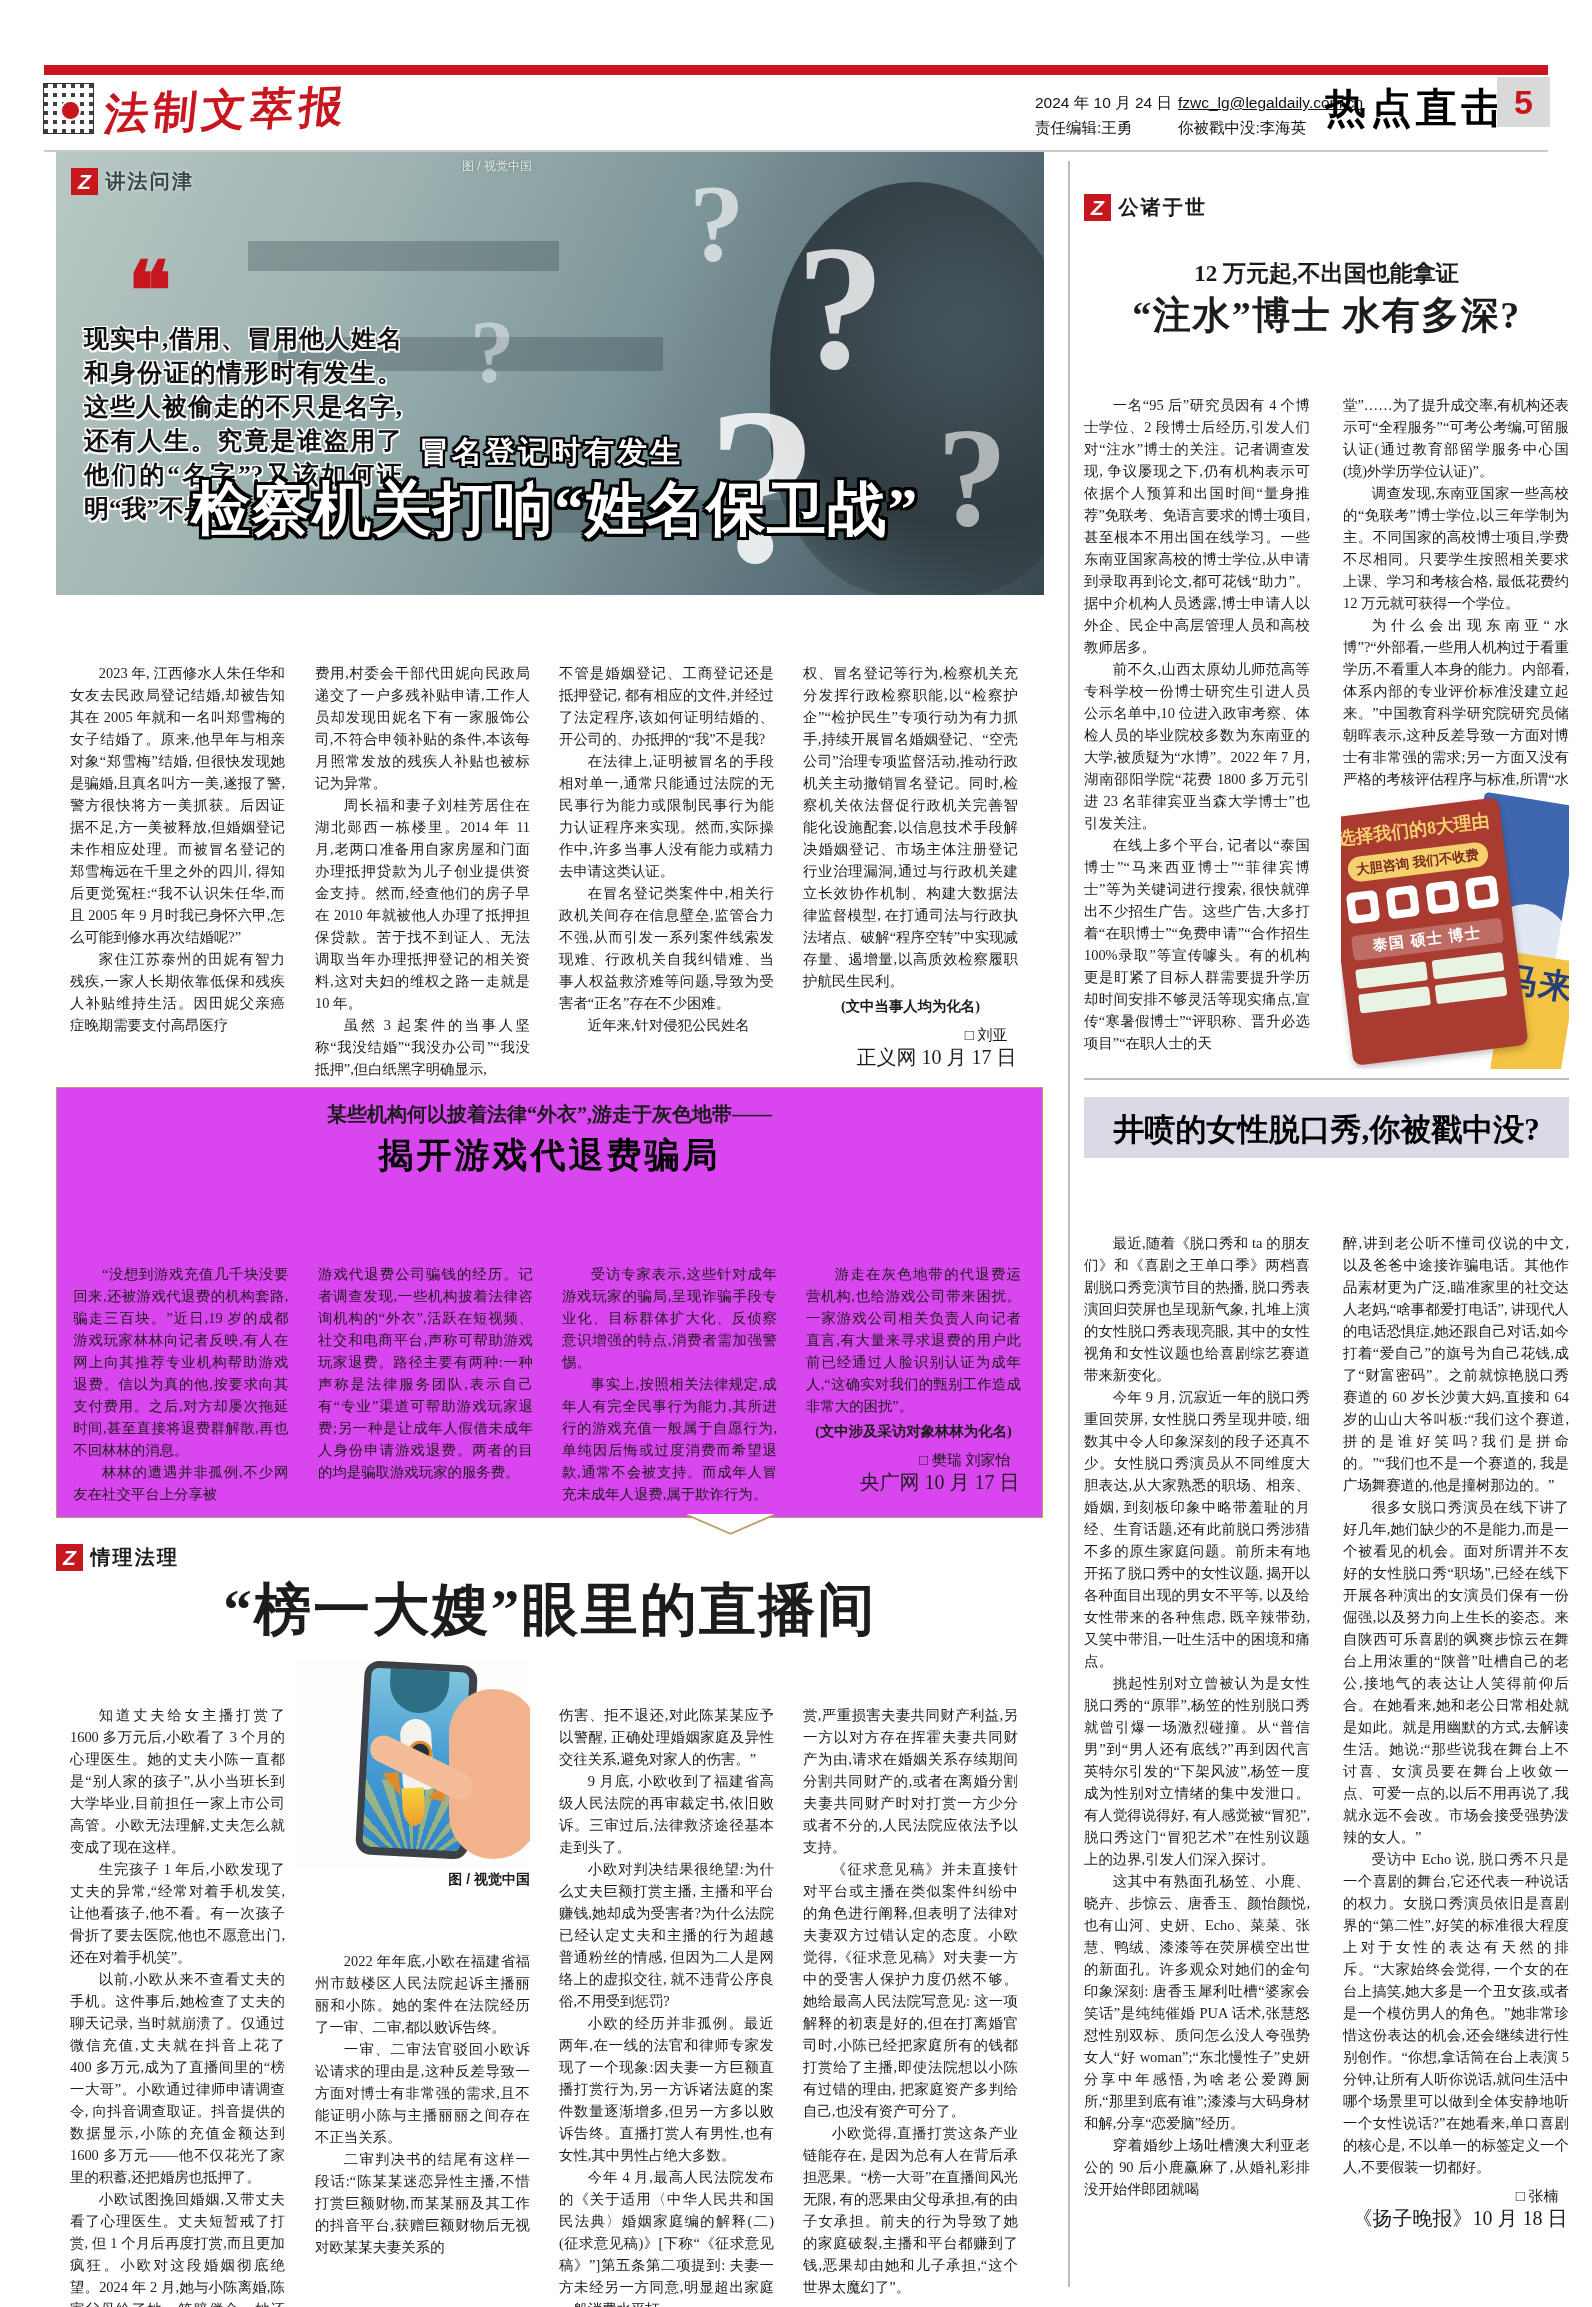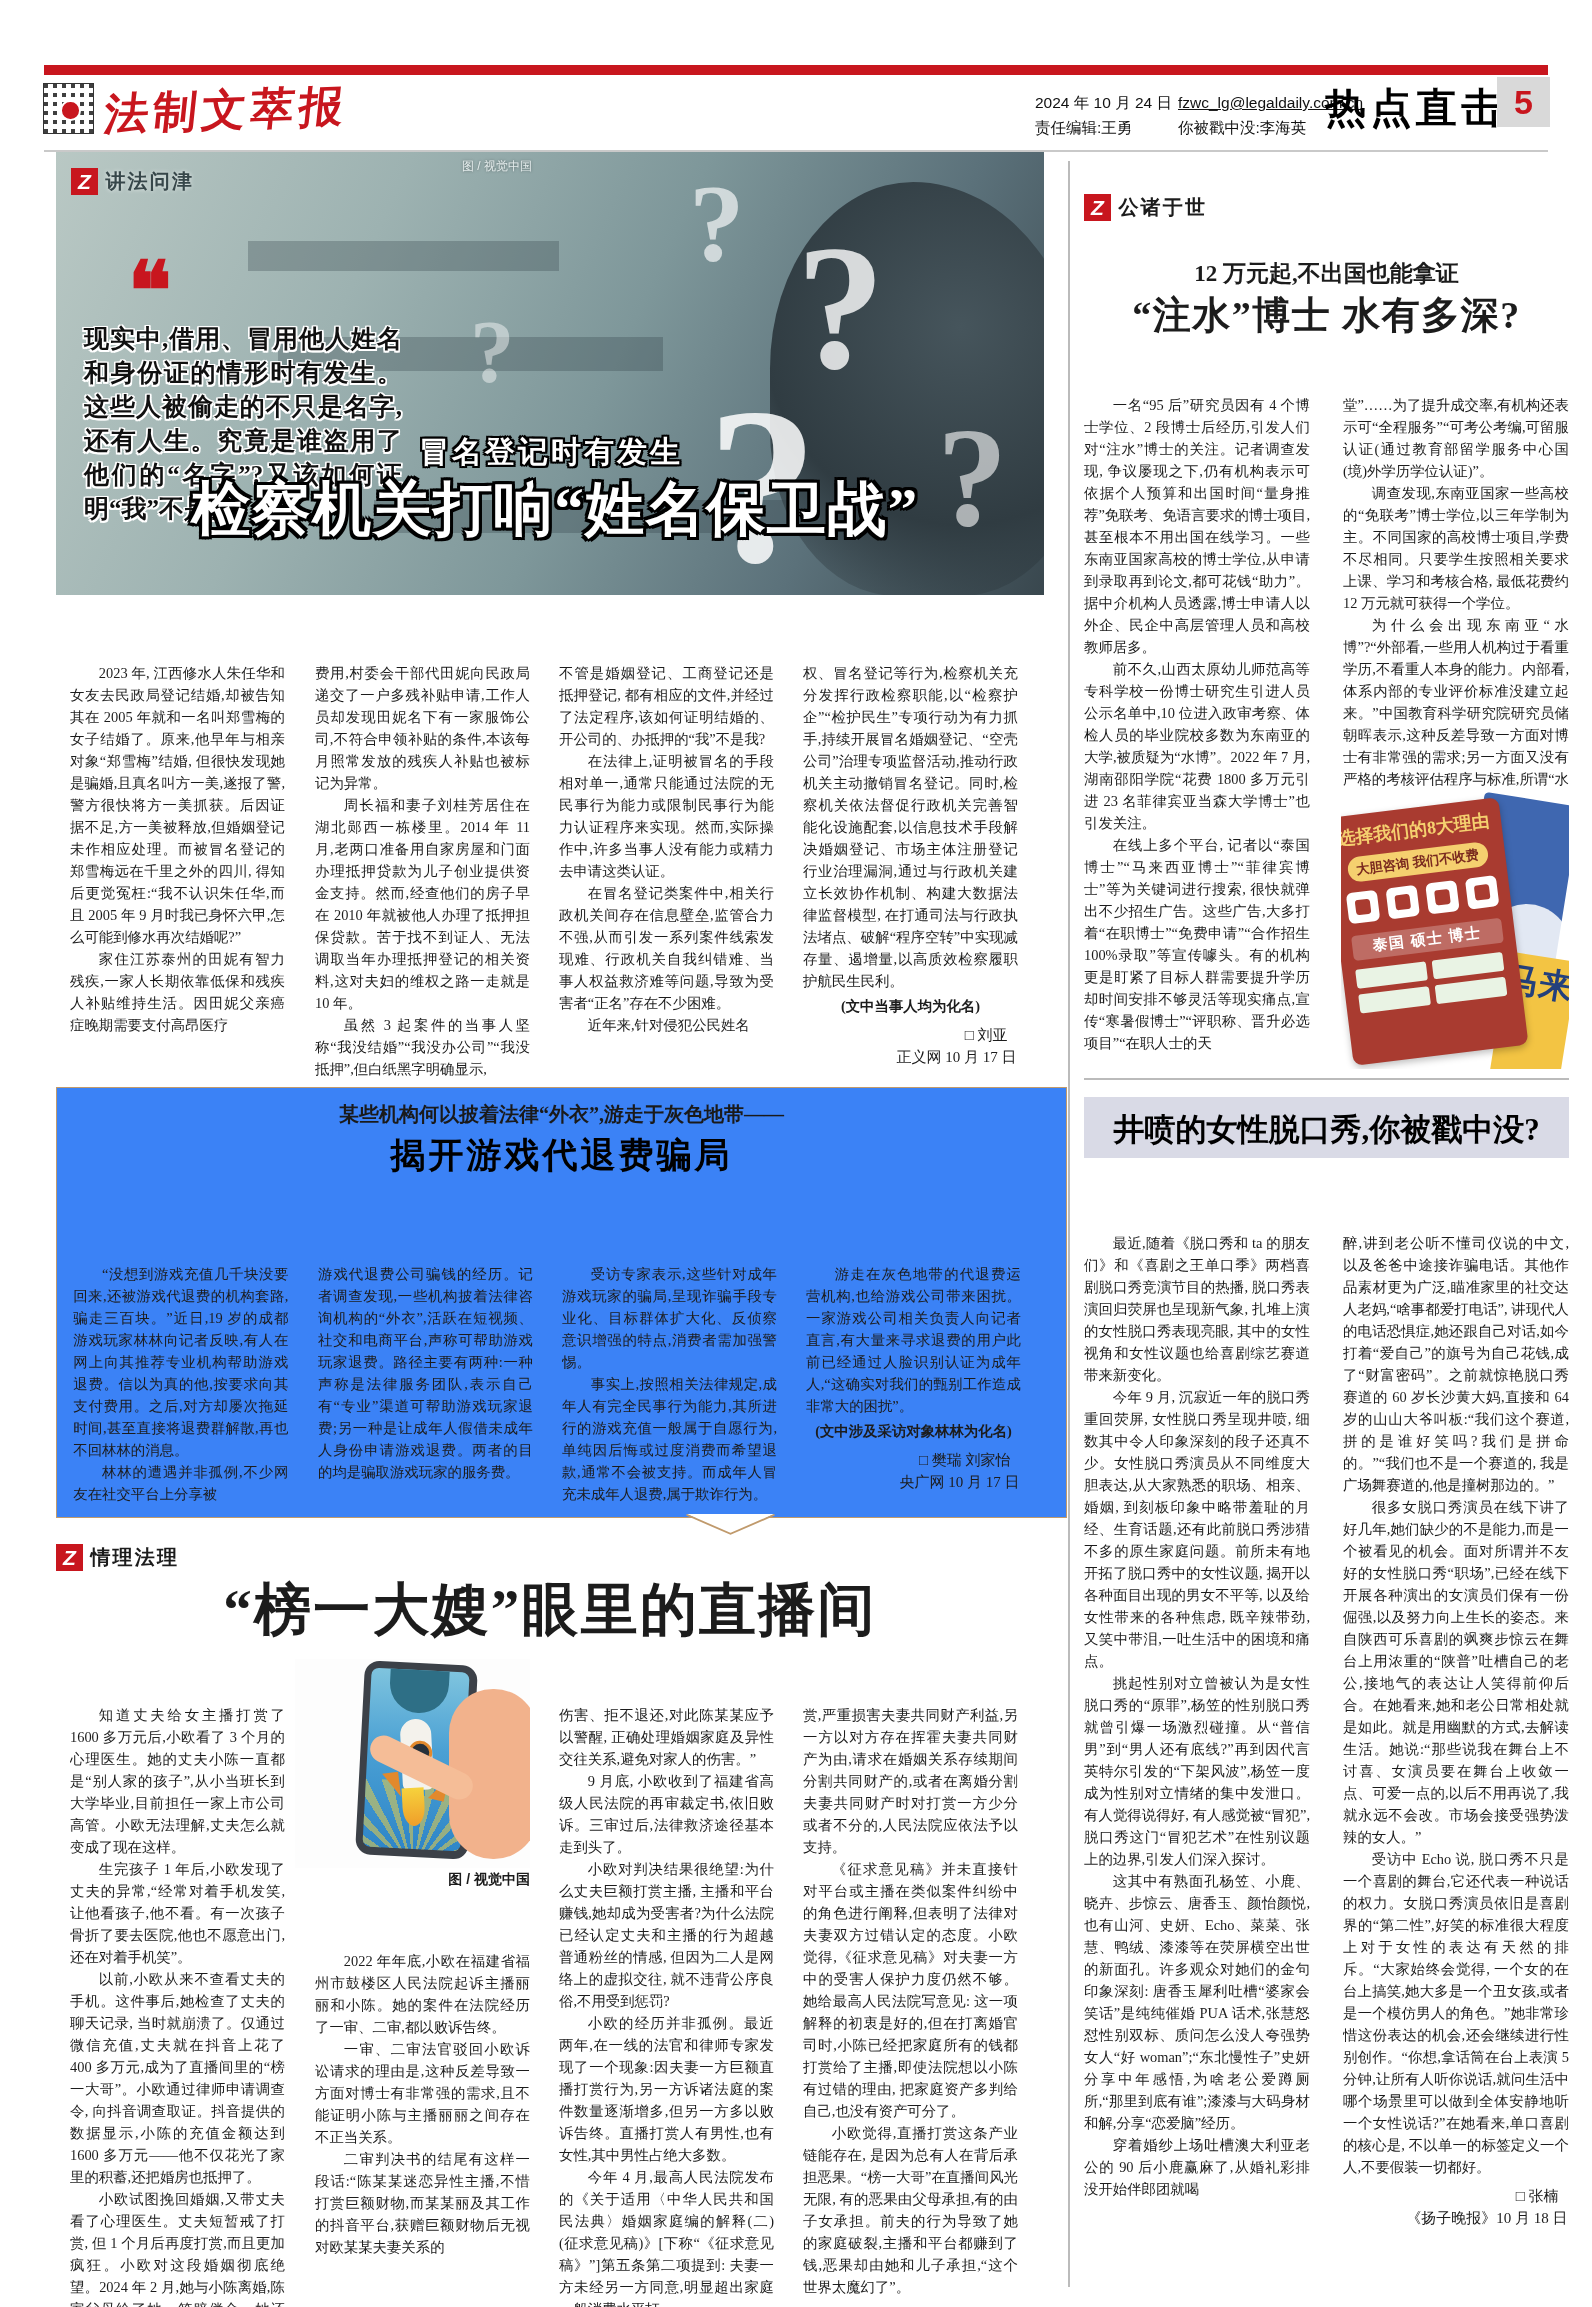--- a/index.html
+++ b/index.html
@@ -27,21 +27,21 @@
       text-align:center;line-height:50px;font-size:34px;font-weight:bold;color:#c8161e;}
   .header-rule{left:44px;top:150px;width:1504px;height:1.5px;background:#c9c9c9;}
   .v-rule{left:1068px;top:161px;width:1.5px;height:2126px;background:#bbbbbb;}
 
   
   .col{position:absolute;width:215px;font-size:14.4px;line-height:22px;text-align:justify;overflow:hidden;margin-top:48px;}
   .col .para{margin:0;text-indent:2em;}
   .col.cont .para:first-child{text-indent:0;}
   .note{font-weight:bold;text-align:center;text-indent:0 !important;margin-top:3px;}
   .byline{text-align:right;font-size:15px;margin-top:7.4px;padding-right:10.4px;}
-  .source{text-align:right;font-size:15px;padding-right:1.5px;}
+  .source{text-align:right;font-size:20px;padding-right:1.5px;}
   .zbadge{display:inline-block;width:27px;height:27px;background:#c8161e;color:#fff;
       font-family:"Liberation Sans",sans-serif;font-weight:bold;font-style:italic;
       font-size:21px;line-height:27px;text-align:center;vertical-align:middle;margin-right:7.4px;}
   .seclabel{font-size:20px;font-weight:bold;letter-spacing:2.2px;vertical-align:middle;}
 
   
   .hero{left:56px;top:152px;width:988px;height:443px;overflow:hidden;
       background:linear-gradient(115deg,#b9c8c4 0%,#9db2b1 30%,#7e979a 55%,#5b717a 78%,#39474e 100%);}
   .hero .bar{position:absolute;background:rgba(42,58,64,.28);}
   .hero .qmark{position:absolute;color:rgba(255,255,255,.65);font-weight:bold;
@@ -57,21 +57,21 @@
       font-family:"Liberation Serif",serif;}
   .quote .qtext{font-size:25px;font-weight:bold;line-height:34px;color:#101010;text-align:justify;
       text-shadow:-1.5px -1.5px 0 #fff,1.5px -1.5px 0 #fff,-1.5px 1.5px 0 #fff,1.5px 1.5px 0 #fff,0 1.5px 0 #fff,0 -1.5px 0 #fff,1.5px 0 0 #fff,-1.5px 0 0 #fff;}
   .hero-kicker{position:absolute;left:363px;top:280px;font-size:30px;font-weight:bold;color:#fff;letter-spacing:3px;
       text-shadow:-2.2px -2.2px 0 #000,2.2px -2.2px 0 #000,-2.2px 2.2px 0 #000,2.2px 2.2px 0 #000,0 2.2px 0 #000,0 -2.2px 0 #000,2.2px 0 0 #000,-2.2px 0 0 #000;}
   .hero-headline{position:absolute;left:44px;top:318px;width:910px;text-align:center;
       font-size:59px;font-weight:bold;color:#fff;letter-spacing:1.5px;
       text-shadow:-3px -3px 0 #000,3px -3px 0 #000,-3px 3px 0 #000,3px 3px 0 #000,0 3px 0 #000,0 -3px 0 #000,3px 0 0 #000,-3px 0 0 #000;}
 
   
-  .midbox{left:56px;top:1087px;width:985px;height:429px;background:#3b82f6;border:1.5px solid #c09a6c;padding-left:24px;}
+  .midbox{left:56px;top:1087px;width:985px;height:429px;background:#d946ef;border:1.5px solid #c09a6c;}
   .mid-kicker{position:absolute;left:0;top:13.3px;width:100%;text-align:center;font-size:20px;font-weight:bold;color:#1a1a1a;}
   .mid-headline{position:absolute;left:0;top:44px;width:100%;text-align:center;font-size:35px;font-weight:bold;letter-spacing:3px;color:#000;}
   .notch{position:absolute;left:629px;top:426px;}
 
   
   .a5-label{left:56px;top:1544px;}
   .a5-headline{left:56px;top:1572px;width:988px;text-align:center;font-size:57px;font-weight:bold;letter-spacing:2.2px;}
   .illu{left:295px;top:1659px;width:235px;height:209px;background:#fdfdfd;overflow:hidden;}
   .illu .phone{position:absolute;left:65px;top:4.4px;width:113px;height:194px;background:#3c4148;border-radius:15px;transform:rotate(3deg);}
   .illu .screen{position:absolute;left:7.4px;top:7.4px;width:98px;height:179px;border-radius:7.4px;

